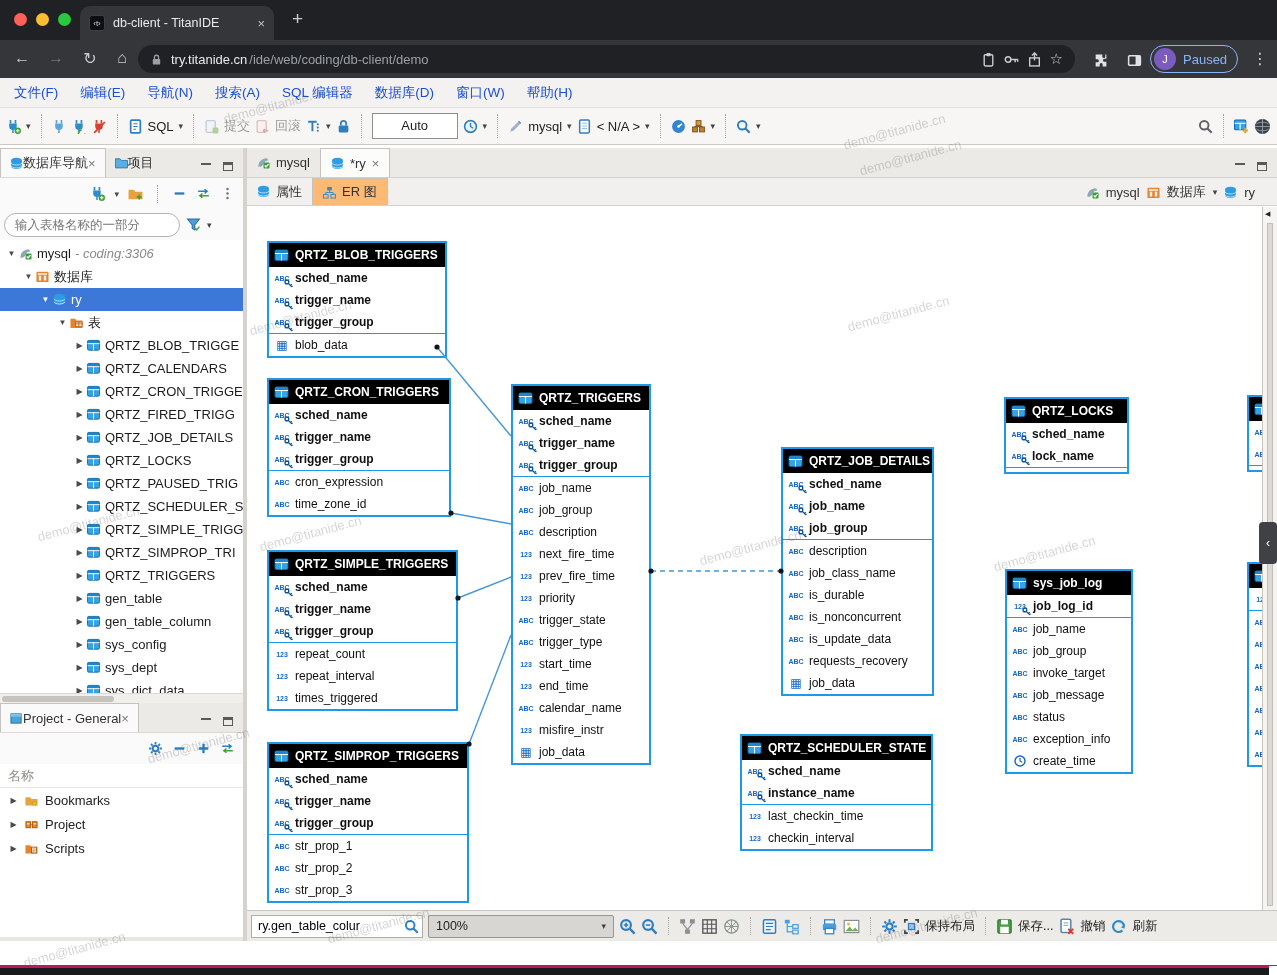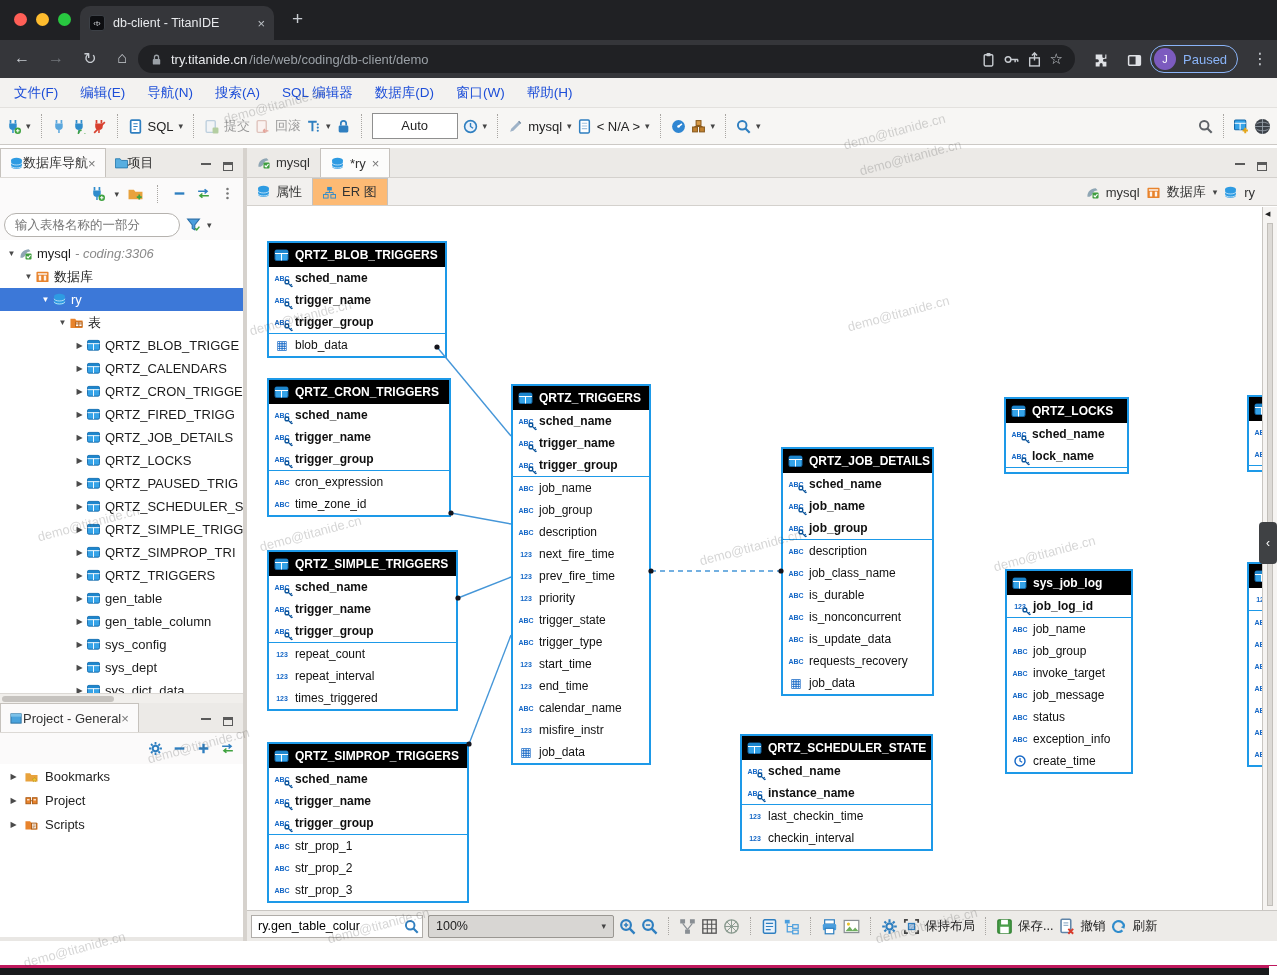--- a/index.html
+++ b/index.html
@@ -683,20 +683,21 @@
                 <path d="M7 2.5v9M2.5 7h9" stroke="#2f7fc0" stroke-width="2.2"></path>
               </svg>
             </span>
           <span class="ic">
               <svg viewBox="0 0 14 14" xmlns="http://www.w3.org/2000/svg">
                 <path d="M2 5h8M8 3l2.4 2L8 7" stroke="#2f7fc0" fill="none" stroke-width="1.4"></path>
                 <path d="M12 9H4M6 7L3.6 9 6 11" stroke="#3fa23f" fill="none" stroke-width="1.4"></path>
               </svg>
             </span>
         </div>
+        <div class="namehdr">名称</div>
         <div id="project-items">
             <div class="prow">
               <span class="arr" style="width:15px;text-align:center;font-size:8px;color:#4a4a4a">▶</span>
               <span class="ic ic13">
                 <svg viewBox="0 0 14 13" xmlns="http://www.w3.org/2000/svg">
                   <path d="M0.5 3h5l1.4 1.8h6.6v7H0.5z" fill="#e8a23c"></path>
                   <path d="M10.3 7.4l.8 1.6 1.8.2-1.3 1.2.3 1.8-1.6-.9-1.6.9.3-1.8-1.3-1.2 1.8-.2z" fill="#f0c830" stroke="#b8901c" stroke-width=".5"></path>
                 </svg>
               </span>
               <span style="margin-left:3px">Bookmarks</span>

